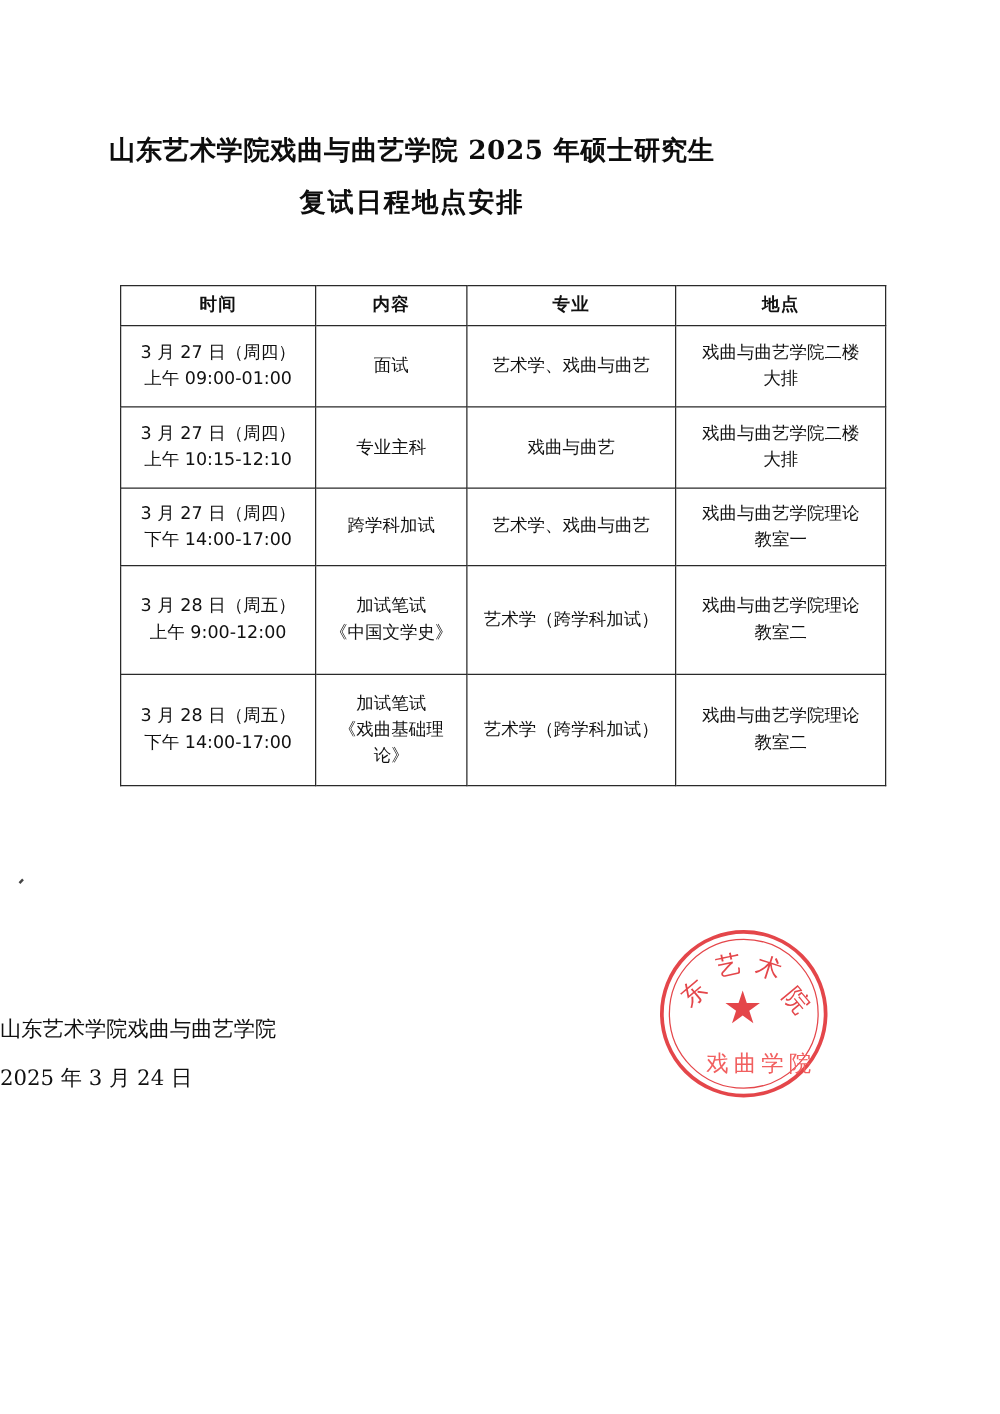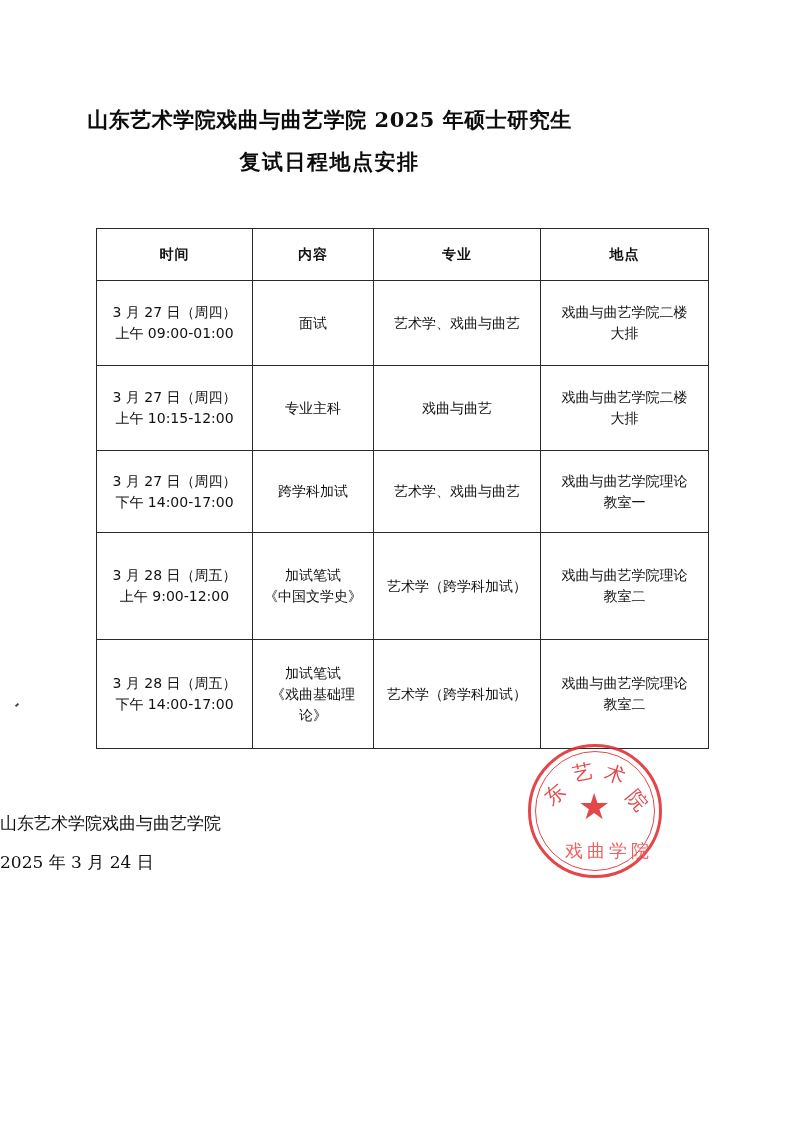--- a/index.html
+++ b/index.html
@@ -37,21 +37,21 @@
     border-collapse: collapse;
     table-layout: fixed;
     font-size: 14px;
     color: #111;
   }
   table.schedule th,
   table.schedule td {
     border: 1.5px solid #2a2a2a;
     text-align: center;
     vertical-align: middle;
-    padding: 10px 6px;
+    padding: 0 6px;
     line-height: 21px;
     font-weight: normal;
   }
   table.schedule th {
     height: 31px;
     font-weight: bold;
     font-size: 14px;
     letter-spacing: 1px;
   }
   col.c1 { width: 156px; }
@@ -161,21 +161,21 @@
         <span class="cell-line">艺术学、戏曲与曲艺</span>
       </td>
       <td>
         <span class="cell-line">戏曲与曲艺学院二楼</span>
         <span class="cell-line">大排</span>
       </td>
     </tr>
     <tr class="r2">
       <td>
         <span class="cell-line">3 月 27 日（周四）</span>
-        <span class="cell-line">上午 10:15-12:00</span>
+        <span class="cell-line">上午 10:15-12:10</span>
       </td>
       <td>
         <span class="cell-line">专业主科</span>
       </td>
       <td>
         <span class="cell-line">戏曲与曲艺</span>
       </td>
       <td>
         <span class="cell-line">戏曲与曲艺学院二楼</span>
         <span class="cell-line">大排</span>

